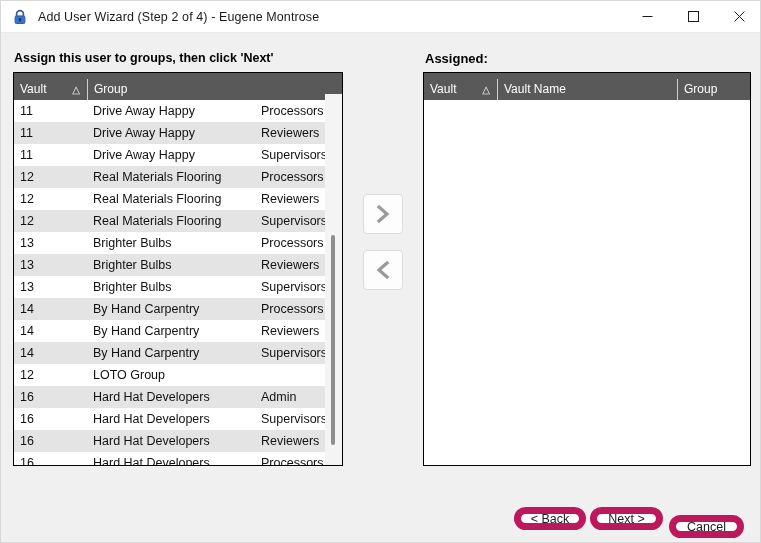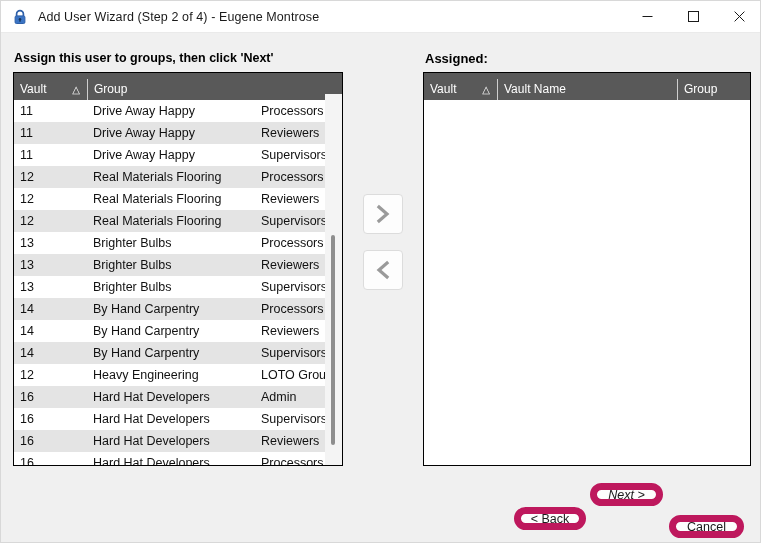--- a/index.html
+++ b/index.html
@@ -195,21 +195,21 @@
     font-family: "Liberation Sans", sans-serif;
     font-size: 12.5px;
     color: #1b1b1b;
     display: flex;
     align-items: center;
     justify-content: center;
     cursor: default;
     padding: 0;
   }
   #btn-back   { left: 513px; top: 506px; width: 72px; }
-  #btn-next   { left: 589px; top: 482px; width: 73px; font-style: italic; }
+  #btn-next   { left: 589px; top: 506px; width: 73px; }
   #btn-cancel { left: 668px; top: 506px; width: 75px; margin-top: 8px; }
 </style>
 </head>
 <body>
 
 <div id="window">
 
   <div id="titlebar">
     <svg id="title-icon" viewBox="0 0 16 16">
       <path d="M4.6 7V5.1a3.4 3.4 0 0 1 6.8 0V7" fill="none" stroke="#2d5fa8" stroke-width="1.7"></path>
@@ -310,21 +310,20 @@
             <div class="cell c-name">By Hand Carpentry</div>
             <div class="cell c-group">Reviewers</div>
           </div>
           <div class="row alt">
             <div class="cell c-vault">14</div>
             <div class="cell c-name">By Hand Carpentry</div>
             <div class="cell c-group">Supervisors</div>
           </div>
           <div class="row">
             <div class="cell c-vault">12</div>
-            <div class="cell c-name">Heavy Engineering</div>
             <div class="cell c-group">LOTO Group</div>
           </div>
           <div class="row alt">
             <div class="cell c-vault">16</div>
             <div class="cell c-name">Hard Hat Developers</div>
             <div class="cell c-group">Admin</div>
           </div>
           <div class="row">
             <div class="cell c-vault">16</div>
             <div class="cell c-name">Hard Hat Developers</div>

